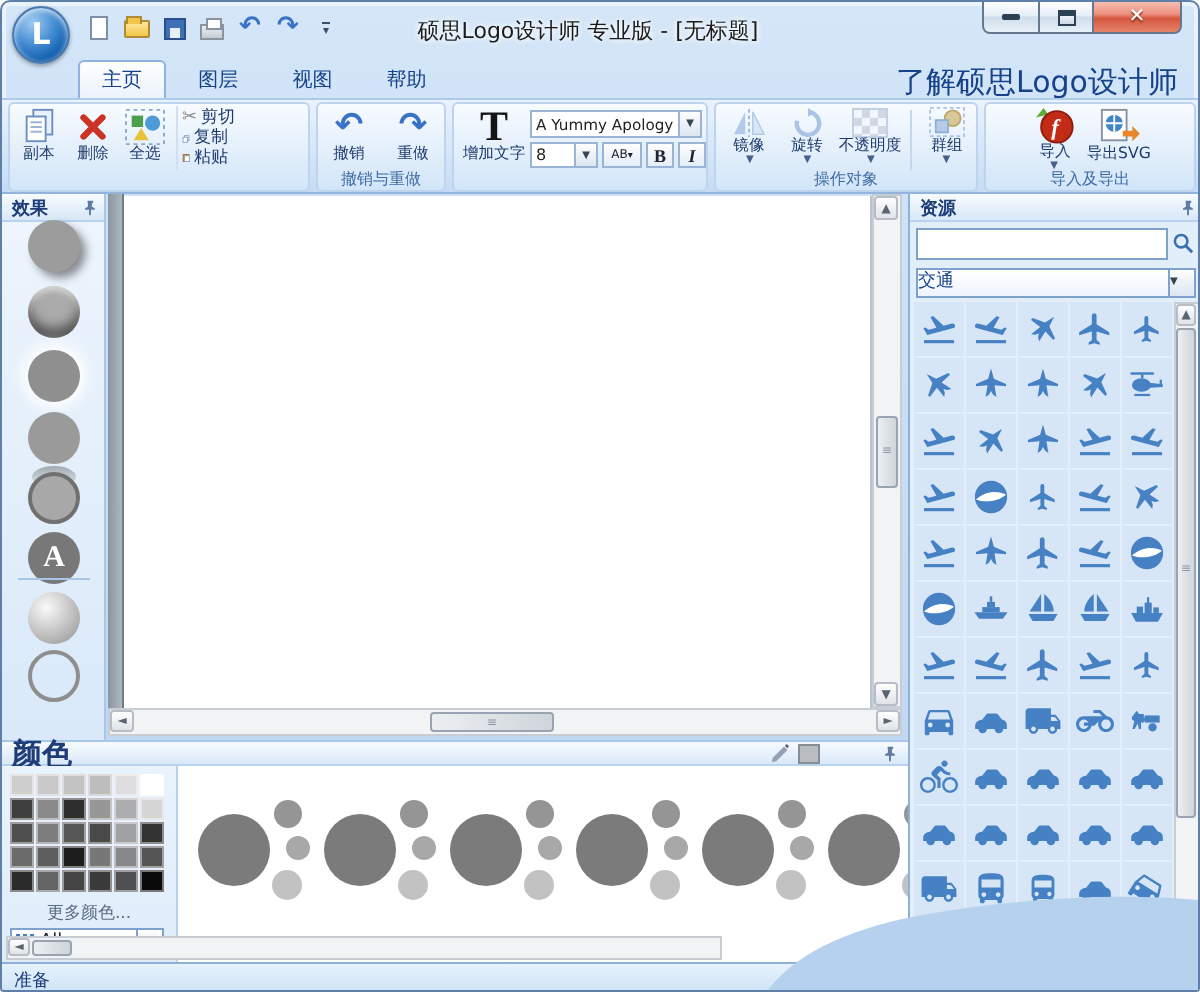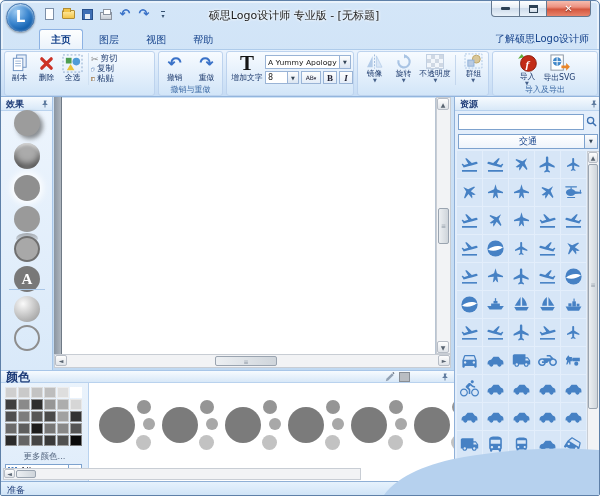--- a/index.html
+++ b/index.html
@@ -28,22 +28,22 @@
 .wbtn.max{width:27px;border-left:none}
 .wbtn.close{width:44px;border-left:none;border-radius:0 0 4px 0;background:linear-gradient(#f6bcae,#ec9180 40%,#d4573f 55%,#e8836b)}
 .g-min{width:9px;height:3px;background:#2d4154;border-radius:1px}
 .g-max{width:9px;height:8px;border:1px solid #2d4154;background:linear-gradient(#fff,#cdd9e6);position:relative}
 .g-max:before{content:"";position:absolute;left:0;right:0;top:0;height:2px;background:#2d4154}
 .g-close{color:#fff;font-size:10px;font-weight:bold;text-shadow:0 1px 1px #7c2d1f;line-height:14px}
 
 
 .tabrow{position:absolute;top:27px;left:0;right:0;height:21px;padding-left:38px;white-space:nowrap}
 .tab{display:inline-block;height:21px;line-height:20px;padding:0 11px;font-size:10px;color:#15428b;cursor:default}
-.tab.active{background:linear-gradient(#fdfefe,#eaf2fb);border:1px solid #8db2e3;border-bottom:none;border-radius:3px 3px 0 0;font-weight:bold}
-.help-link{position:absolute;right:10px;top:31px;font-size:10px;color:#15428b}
+.tab.active{background:linear-gradient(#fdfefe,#eaf2fb);border:1px solid #8db2e3;border-bottom:none;border-radius:3px 3px 0 0;font-weight:normal}
+.help-link{position:absolute;right:10px;top:31px;font-size:15px;color:#15428b}
 
 
 .ribbon{position:absolute;top:48px;left:0;right:0;height:48px;background:linear-gradient(#eaf3fd,#d3e5f8 60%,#c6dcf4);border-top:1px solid #aecbea;border-bottom:1px solid #93b5dd}
 .rgroup{position:absolute;top:1px;height:45px;border:1px solid #bdd3ee;border-radius:3px;background:linear-gradient(#f7fbff,#e3effb 55%,#d2e5f8)}
 .glabel{position:absolute;bottom:0;left:0;right:0;height:11px;font-size:8px;color:#3f6ca6;text-align:center;line-height:11px;overflow:hidden}
 .grow{display:flex;height:33px;padding-top:1px}
 .bigbtn{display:flex;flex-direction:column;align-items:center;font-size:8.5px;color:#1e3b6e;cursor:default}
 .bicon{height:20px;display:flex;align-items:center;justify-content:center}
 .blabel{line-height:9px;white-space:nowrap;transform:scale(.92)}
 .bcaret{font-size:5px;color:#45608a;line-height:4px}
@@ -80,29 +80,29 @@
 .sb{background:#f2f3f5;border:1px solid #c8cdd4;position:absolute}
 .sb-arrow{position:absolute;background:linear-gradient(#fefefe,#dfe3e8);border:1px solid #b7bdc6;border-radius:2px;color:#5a6572;font-size:6px;text-align:center}
 .sb-thumb{position:absolute;background:linear-gradient(90deg,#eceff2,#cfd5db);border:1px solid #9aa4b0;border-radius:2px;color:#8a94a0;font-size:6px;text-align:center;overflow:hidden}
 .vscroll{left:435px;top:96px;width:15px;height:257px}
 .hscroll{left:53px;top:353px;width:397px;height:14px}
 
 
 .res-panel{position:absolute;left:453px;top:96px;width:147px;height:400px;background:#e3eefb;border-left:1px solid #8fb0d8}
 .search{position:absolute;top:17px;left:3px;width:126px;height:16px;background:#fff;border:1px solid #7da2ce;font-size:9px;padding:0 3px;color:#222;outline:none}
 .mag{position:absolute;top:19px;right:4px}
-.res-combo{position:absolute;top:37px;left:3px;right:3px;height:15px;background:linear-gradient(#fff,#eef4fb);border:1px solid #7da2ce;font-size:9px;color:#15428b;text-align:center;line-height:13px}
+.res-combo{position:absolute;top:37px;left:3px;right:3px;height:15px;background:linear-gradient(#fff,#eef4fb);border:1px solid #7da2ce;font-size:9px;color:#15428b;line-height:13px}
 .res-combo .dd{position:absolute;right:0;top:0;width:13px;height:13px;border-left:1px solid #7da2ce;background:linear-gradient(#fdfdfd,#dce6f2);font-size:5px;line-height:13px;color:#345}
 .res-grid{position:absolute;top:54px;left:2px;width:130px;bottom:0;display:flex;flex-wrap:wrap;gap:1px;align-content:flex-start;overflow:hidden}
 .cell{width:25px;height:27px;background:#d7e6f7;display:flex;align-items:center;justify-content:center;overflow:hidden}
 .cell svg{width:19px;height:19px;fill:#4681c4;flex:none}
 .res-scroll{right:1px;top:54px;width:13px;height:345px}
 
 
-.bp-h{position:absolute;left:0;top:369px;width:453px;height:13px;background:linear-gradient(#f7fbfe,#d8e8f8);border-top:1px solid #a8c6e8;border-bottom:1px solid #b9d2ee;font-size:12px;color:#1e3c78;font-weight:bold}
+.bp-h{position:absolute;left:0;top:369px;width:453px;height:13px;background:linear-gradient(#f7fbfe,#d8e8f8);border-top:1px solid #a8c6e8;border-bottom:1px solid #b9d2ee;font-size:15px;color:#1e3c78;font-weight:bold}
 .bp-title{position:absolute;left:5px;top:0;line-height:12px}
 .bp-tools{position:absolute;right:44px;top:1px;display:flex;gap:4px;align-items:center}
 .tool-swatch{width:11px;height:10px;background:#b9bdc2;border:1px solid #878d94}
 .bp-pin{position:absolute;right:5px;top:2px}
 .color-zone{position:absolute;left:0;top:382px;width:88px;height:98px;background:linear-gradient(#eaf3fc,#dfecfa);border-right:1px solid #b9d2ee}
 .swatches{position:absolute;left:4px;top:4px;width:80px;display:flex;flex-wrap:wrap;gap:1px}
 .sw{width:12px;height:11px;box-shadow:inset 0 0 0 1px rgba(255,255,255,.45)}
 .more-colors{position:absolute;top:68px;left:0;right:0;text-align:center;font-size:8.5px;color:#5a6b84}
 .filter-combo{position:absolute;left:4px;right:6px;top:81px;height:14px;background:#fff;border:1px solid #7da2ce;font-size:9px;color:#223;display:flex;align-items:center;gap:3px;padding:0 2px}
 .filter-combo .dd{margin-left:auto;width:11px;height:12px;border-left:1px solid #7da2ce;background:linear-gradient(#fdfdfd,#dce6f2);font-size:5px;color:#345;display:flex;align-items:center;justify-content:center}
@@ -382,20 +382,21 @@
               <svg width="19" height="16" viewBox="0 0 20 17">
                 <rect x="1" y="1" width="18" height="15" fill="none" stroke="#a9c4e4" stroke-dasharray="2,1.5"></rect>
                 <circle cx="13" cy="6.5" r="4.2" fill="#d9c79a" stroke="#bfa668"></circle>
                 <rect x="4" y="7.5" width="6.5" height="6.5" fill="#b8cbe4" stroke="#8fb0d8"></rect>
               </svg>
             </span>
           <span class="blabel">群组</span>
           <span class="bcaret">▼</span>
         </div>
       </div>
+      <div class="glabel">操作对象</div>
     </div>
 
     <div class="rgroup" style="left:491px;width:106px">
       <div class="grow" style="justify-content:center">
         <div class="bigbtn" style="width:28px">
           <span class="bicon">
               <svg width="21" height="19" viewBox="0 0 22 20">
                 <path d="M1,6L5,1L7.5,4.5Z" fill="#5fae3a"></path>
                 <circle cx="12" cy="11" r="8.3" fill="#c22c17" stroke="#8e1d0d"></circle>
                 <text x="9" y="15.5" font-size="12" font-family="serif" font-style="italic" font-weight="bold" fill="#fff">f</text>

